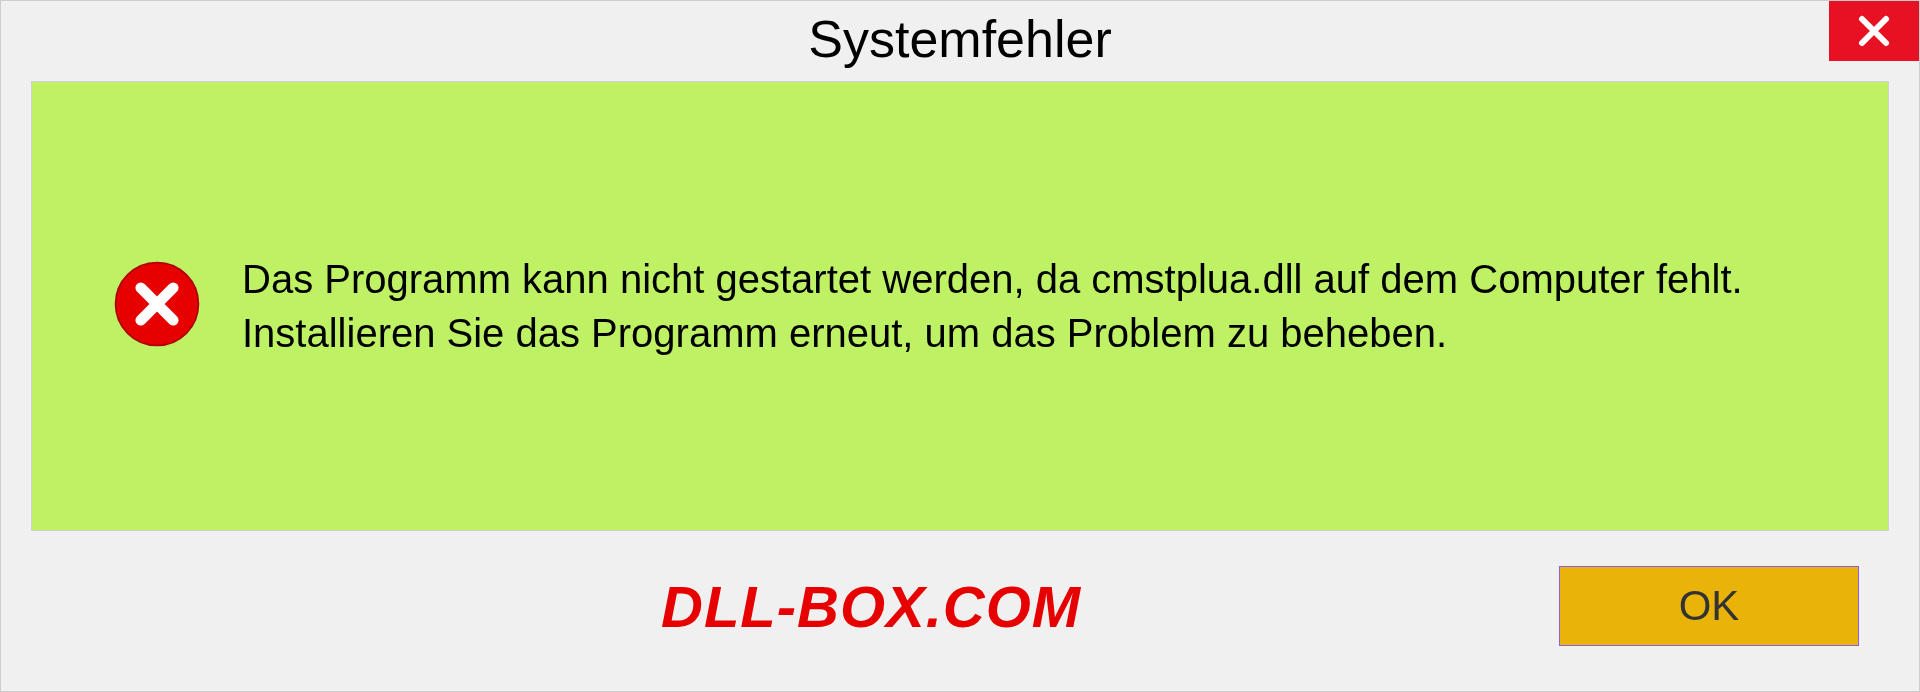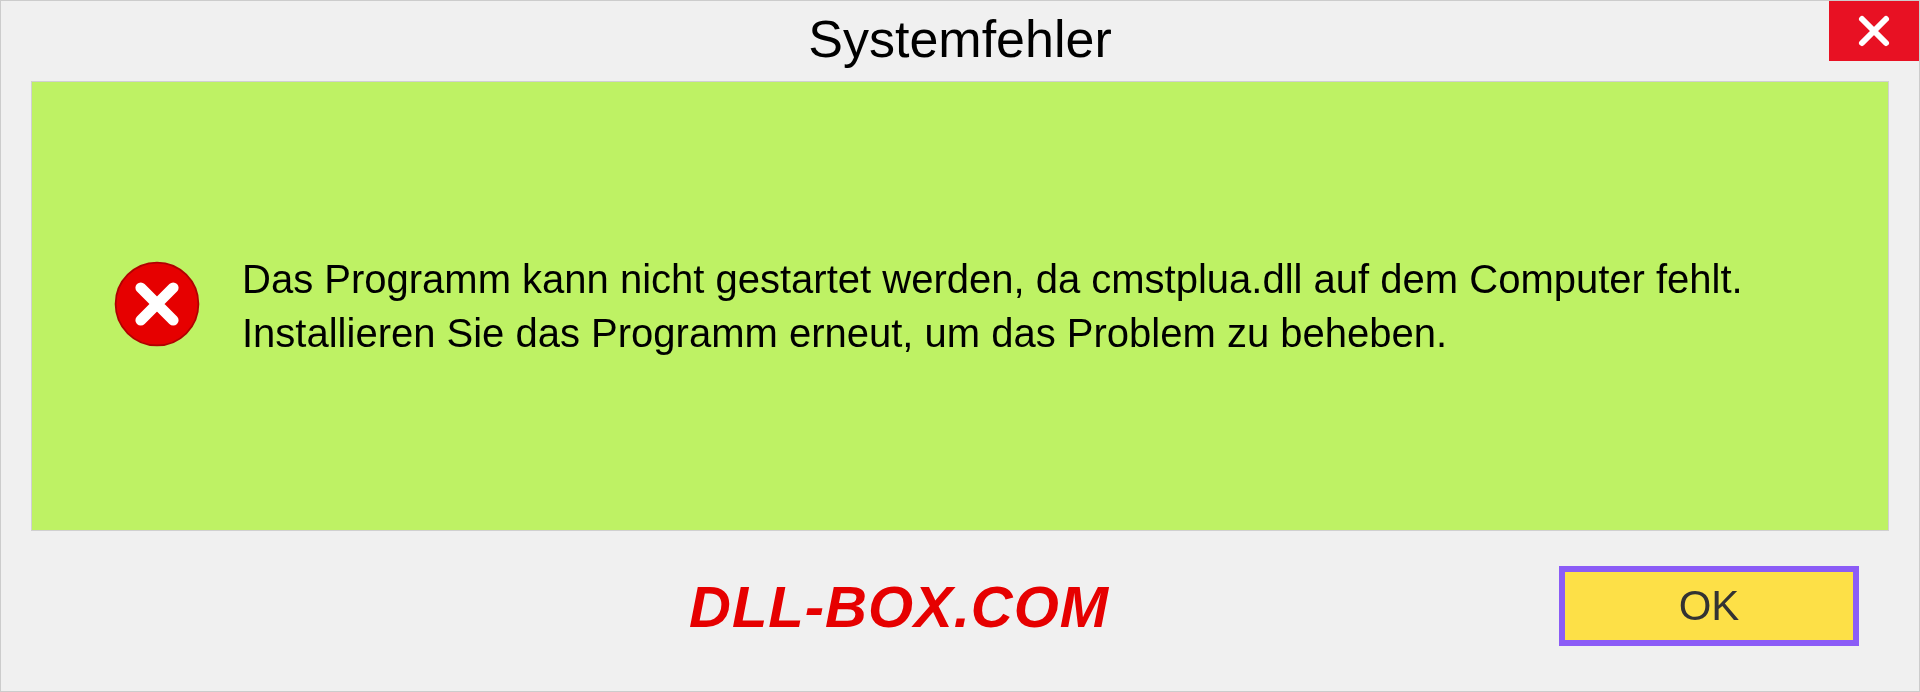--- a/index.html
+++ b/index.html
@@ -72,35 +72,35 @@
     .message {
       font-size: 40px;
       line-height: 1.35;
       color: #000;
     }
     .footer {
       height: 140px;
       display: flex;
       align-items: center;
       justify-content: space-between;
-      padding: 0 60px 30px 88px;
+      padding: 0 60px 30px 60px;
     }
     .watermark {
       font-size: 58px;
       font-weight: 900;
       font-style: italic;
       color: #e60000;
       letter-spacing: 1px;
       margin-left: 600px;
     }
     .ok-btn {
       width: 300px;
       height: 80px;
-      background: #fde047;
-      border: 6px solid #8b5cf6;
+      background: #eab308;
+      border: 1px solid #8b5cf6;
       font-size: 42px;
       color: #333;
       display: flex;
       align-items: center;
       justify-content: center;
       cursor: pointer;
     }
   </style>
 </head>
 <body>

